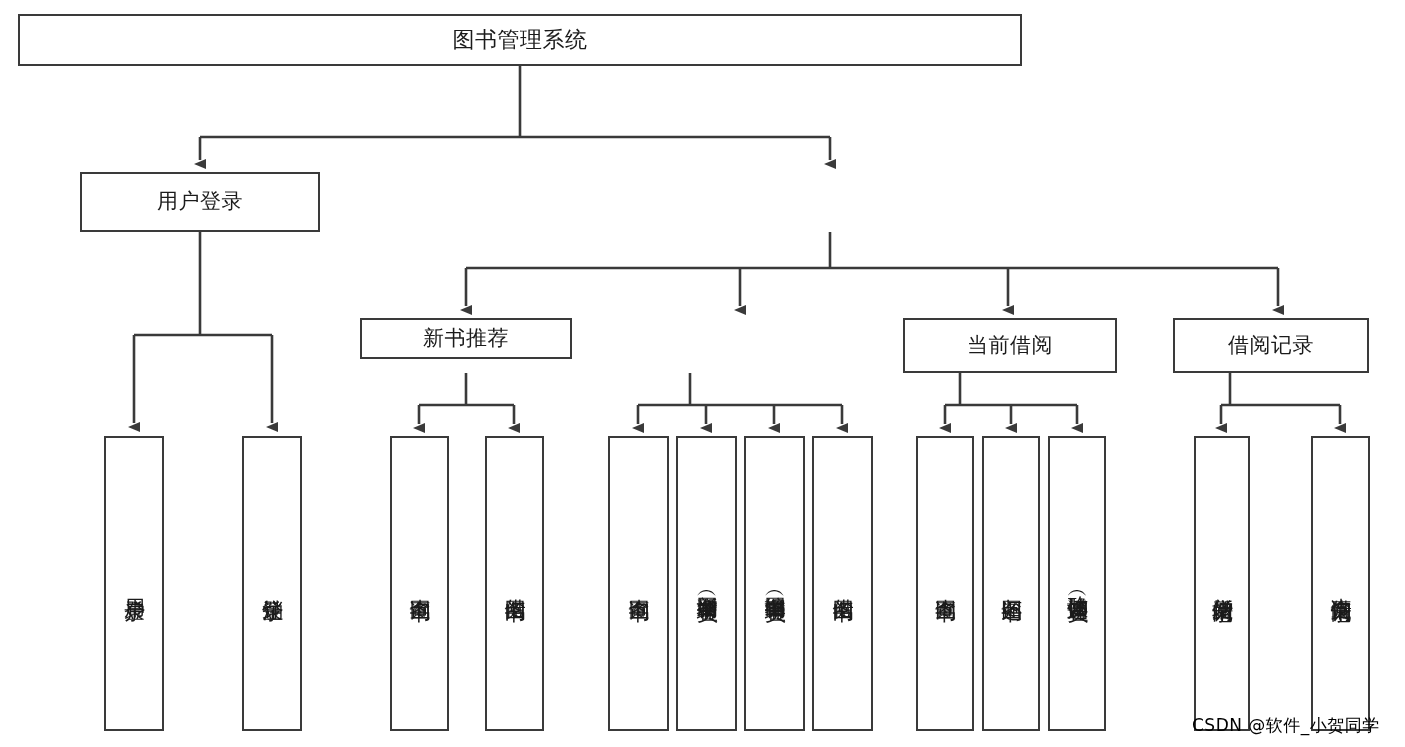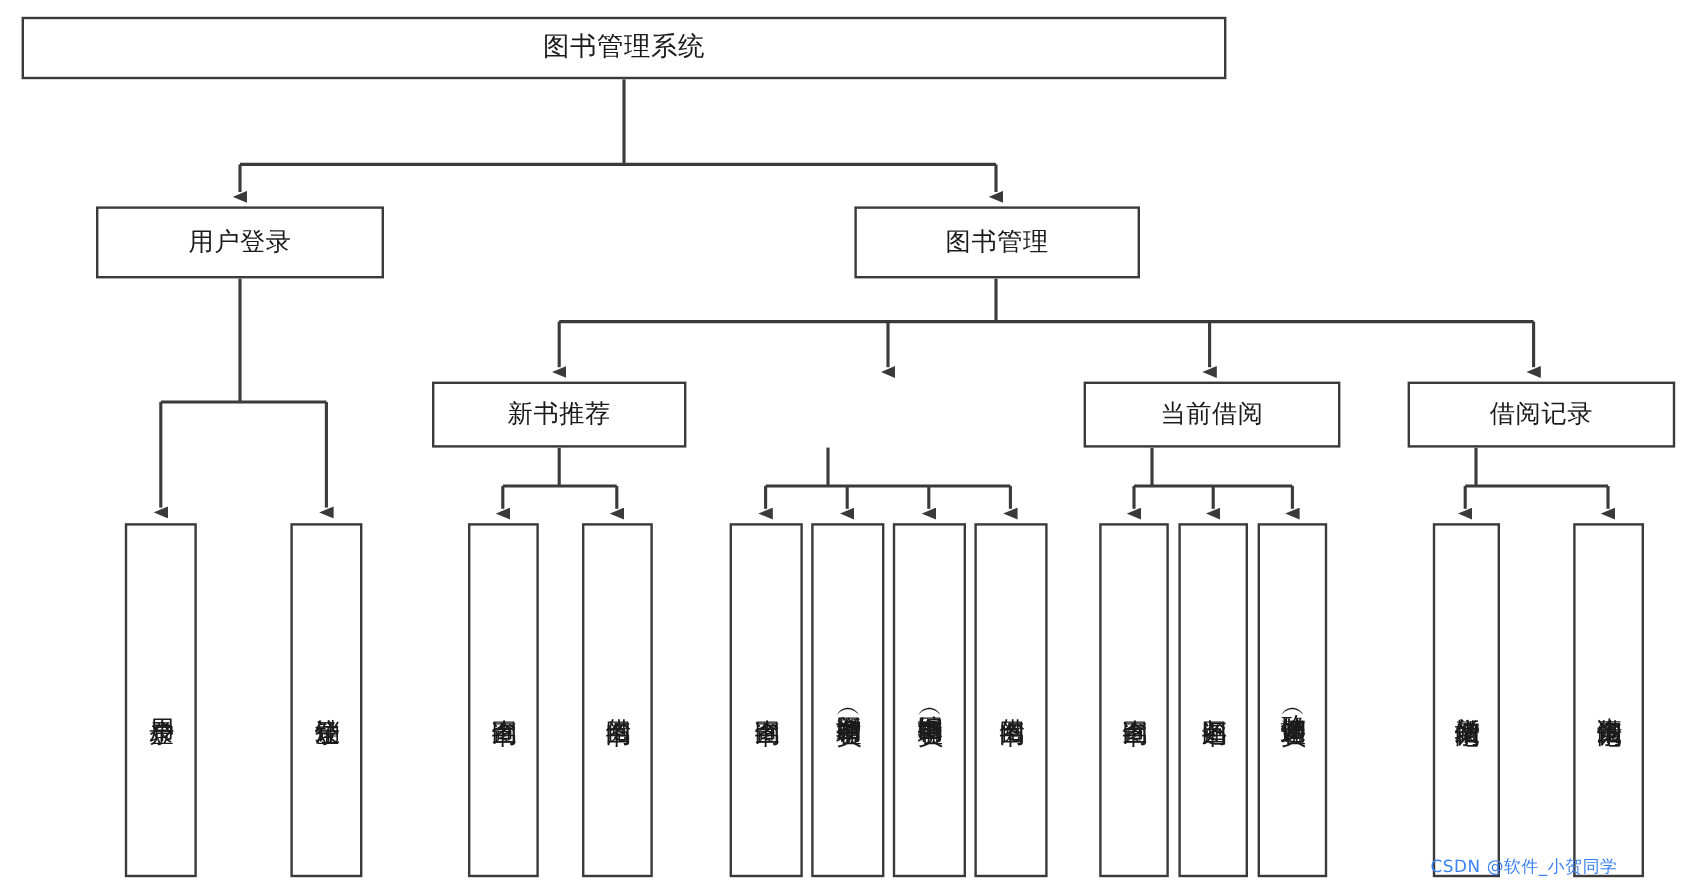--- a/index.html
+++ b/index.html
@@ -27,20 +27,21 @@
   }
   .node {
     position: absolute;
     box-sizing: border-box;
     background: #ffffff;
     border: 2px solid #3a3a3a;
     display: flex;
     align-items: center;
     justify-content: center;
     color: #1b1b1b;
+    font-family: Liberation Serif, serif;
   }
   .node.horiz .label {
     font-size: 21px;
     line-height: 1.2;
     letter-spacing: 0.5px;
     white-space: nowrap;
   }
   .node.vert {
     align-items: center;
     justify-content: center;
@@ -52,22 +53,22 @@
     line-height: 1.32;
     letter-spacing: 1px;
     text-align: center;
     white-space: nowrap;
   }
   #root-node .label {
     font-size: 22px;
   }
   .watermark {
     position: absolute;
-    color: #3b82f6;
-    font-size: 14px;
+    color: #000000;
+    font-size: 17px;
     letter-spacing: 0.5px;
     white-space: nowrap;
   }
 </style>
 </head>
 <body>
 
 <div id="canvas">
 
   <svg id="wires" viewBox="0 0 1405 747">
@@ -120,31 +121,28 @@
     </g>
   </svg>
 
   <div class="node horiz" id="root-node" style="left:18px; top:14px; width:1004px; height:52px;">
     <span class="label">图书管理系统</span>
   </div>
 
   <div class="node horiz" style="left:80px; top:172px; width:240px; height:60px;">
     <span class="label">用户登录</span>
   </div>
-  <div class="node horiz" style="left:712px; top:172px; width:238px; height:60px;">
-    <span class="label">图书管理</span>
-  </div>
 
-  <div class="node horiz" style="left:360px; top:318px; width:212px; height:55px;">
+  <div class="node horiz" style="left:360px; top:318px; width:212px; height:41px;">
     <span class="label">新书推荐</span>
   </div>
   <div class="node horiz" style="left:903px; top:318px; width:214px; height:55px;justify-content:center;">
     <span class="label">当前借阅</span>
   </div>
-  <div class="node horiz" style="left:1173px; top:318px; width:223px; height:55px;">
+  <div class="node horiz" style="left:1173px; top:318px; width:196px; height:55px;">
     <span class="label">借阅记录</span>
   </div>
 
   <div class="node vert" style="left:104px; top:436px; width:60px; height:295px;">
     <span class="label">用户登录</span>
   </div>
   <div class="node vert" style="left:242px; top:436px; width:60px; height:295px;">
     <span class="label">注销登录</span>
   </div>
 

